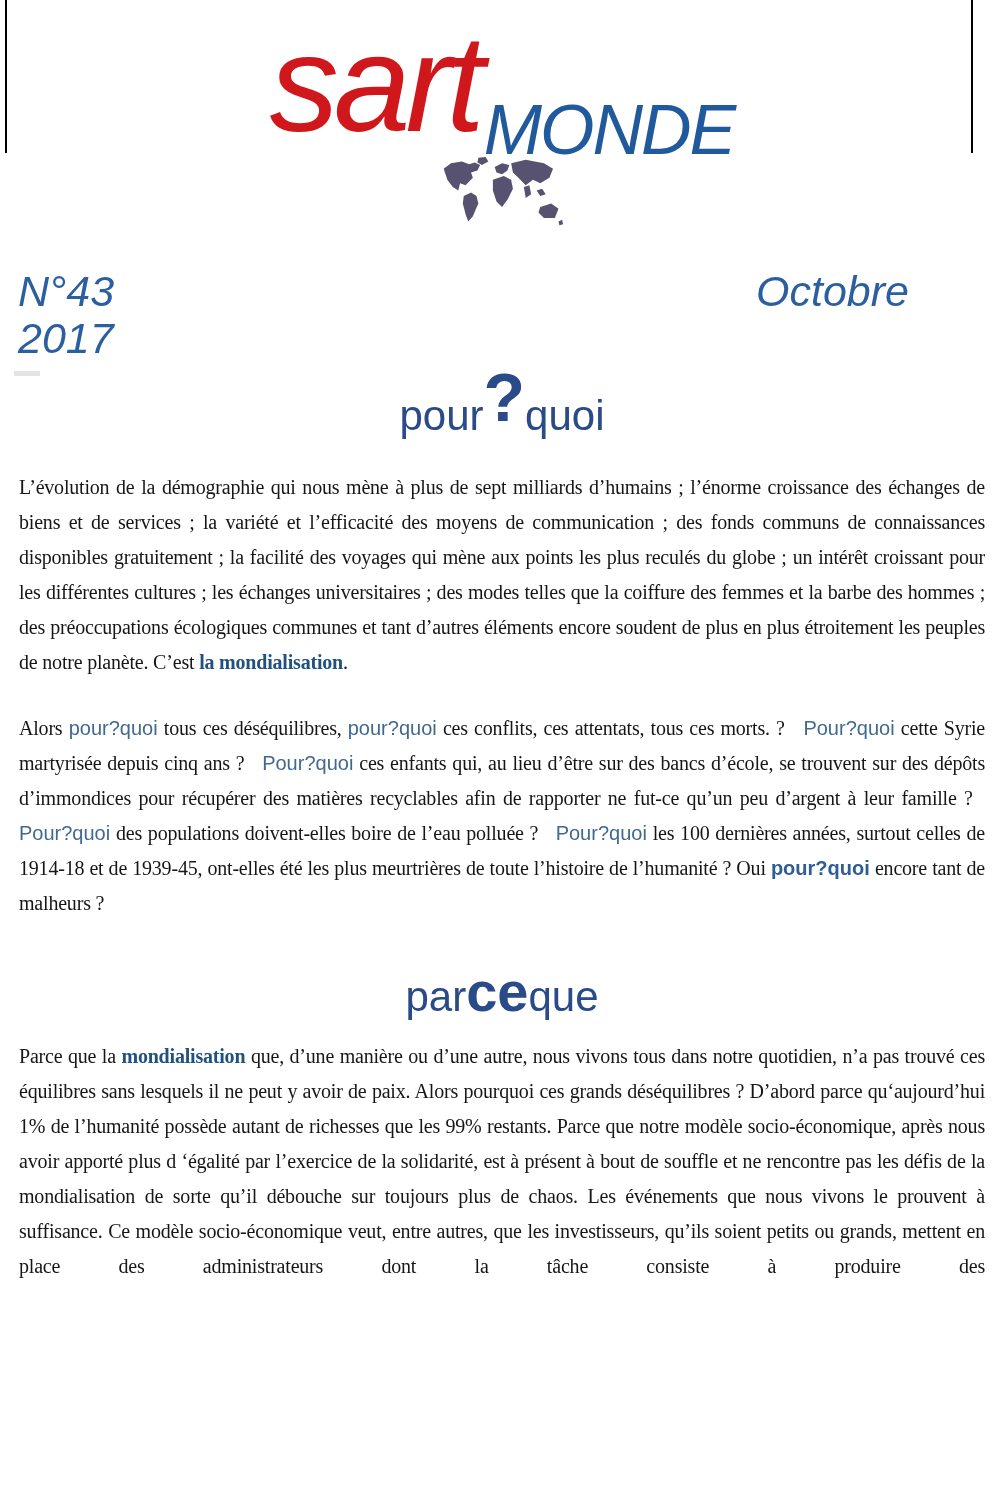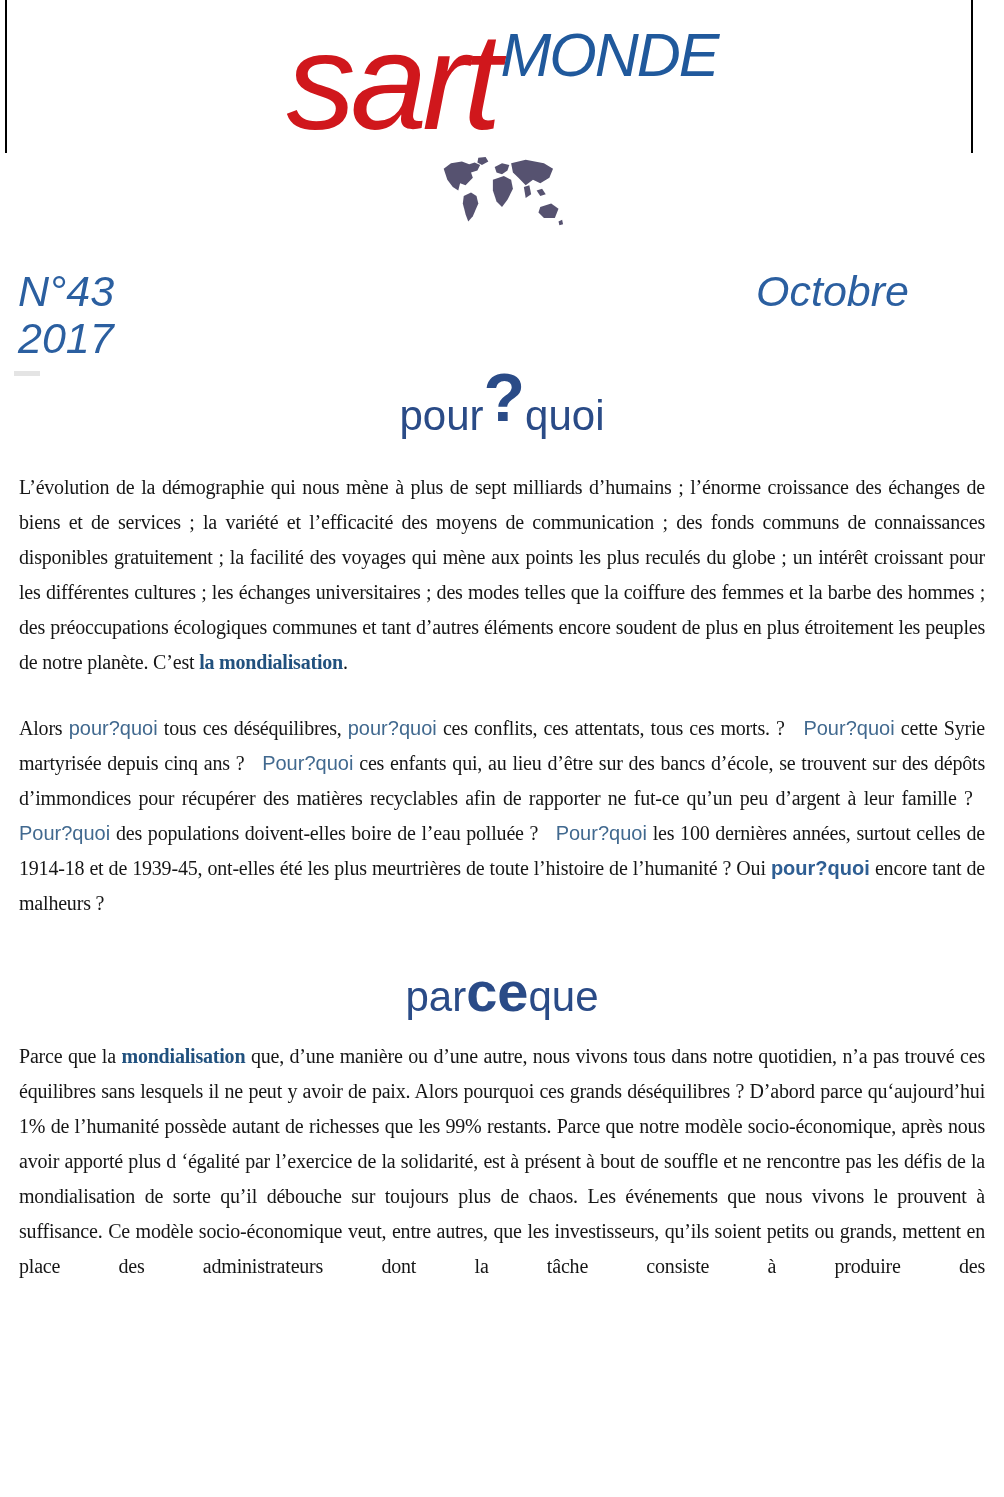--- a/index.html
+++ b/index.html
@@ -12,30 +12,30 @@
     font-family:"Liberation Serif", serif;
     color:#1a1a1a;
   }
   
   .vline{position:absolute;top:0;width:2px;height:153px;background:#000;}
   .vline.left{left:5px;}
   .vline.right{left:971px;}
 
   
   .logo-row{
-    display:flex;justify-content:center;align-items:flex-start;
+    display:flex;justify-content:center;align-items:flex-end;
     padding-top:12px;height:140px;white-space:nowrap;
   }
   .logo-sart{
     font-family:"Liberation Sans", sans-serif;font-style:italic;
     font-size:138px;line-height:1;letter-spacing:-5px;color:#d0171c;
   }
   .logo-monde{
     font-family:"Liberation Sans", sans-serif;font-style:italic;
-    font-size:61px;line-height:1;letter-spacing:-2px;color:#20599c;
+    font-size:70px;line-height:1;letter-spacing:-2px;color:#20599c;
     position:relative;top:13px;margin-left:4px;
   }
   .map-row{text-align:center;margin-top:4px;height:84px;}
 
   
   .issue-row{
     display:flex;justify-content:space-between;align-items:flex-start;
     margin-top:28px;padding:0 95px 0 18px;
     font-family:"Liberation Sans", sans-serif;font-style:italic;
     font-size:43px;line-height:47px;color:#2b5fa0;

